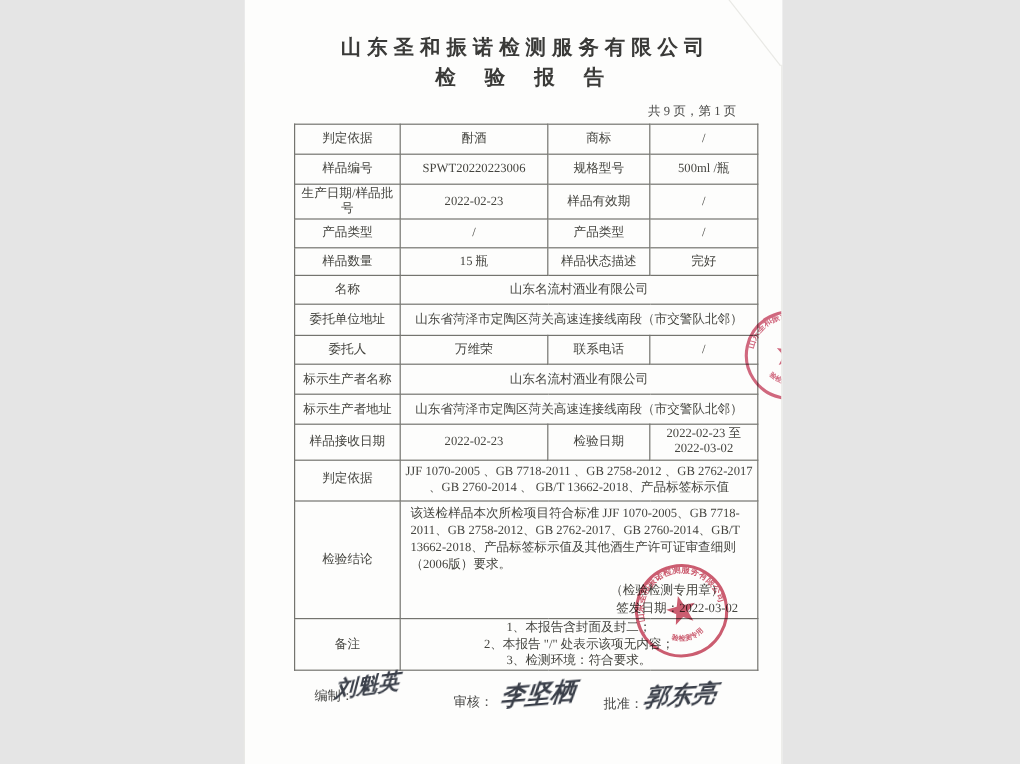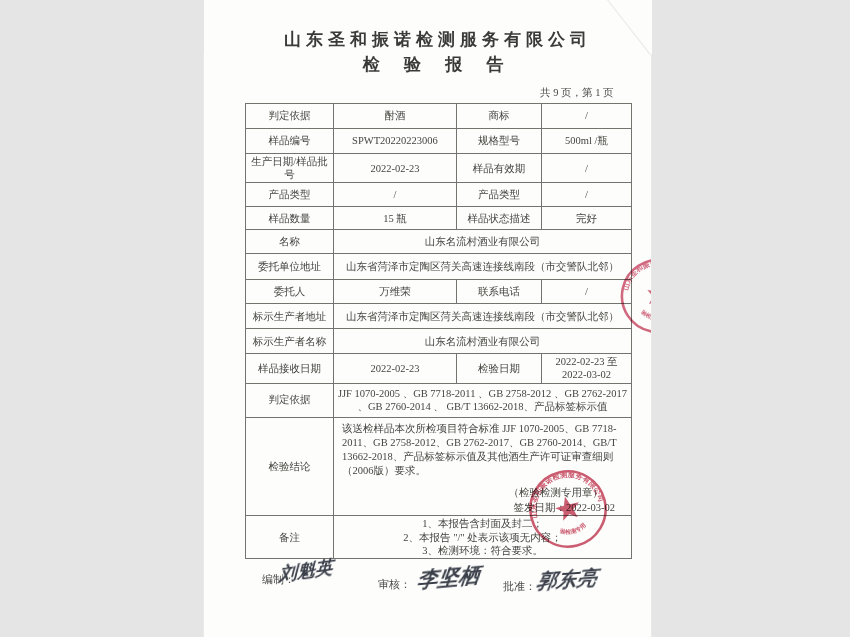--- a/index.html
+++ b/index.html
@@ -138,26 +138,26 @@
       <td class="lab">委托单位地址</td>
       <td colspan="3">山东省菏泽市定陶区菏关高速连接线南段（市交警队北邻）</td>
     </tr>
     <tr class="h24">
       <td class="lab">委托人</td>
       <td>万维荣</td>
       <td class="lab">联系电话</td>
       <td>/</td>
     </tr>
     <tr class="h25">
+      <td class="lab">标示生产者名称</td>
+      <td colspan="3">山东名流村酒业有限公司</td>
+    </tr>
+    <tr class="h25">
       <td class="lab">标示生产者地址</td>
       <td colspan="3">山东省菏泽市定陶区菏关高速连接线南段（市交警队北邻）</td>
-    </tr>
-    <tr class="h25">
-      <td class="lab">标示生产者名称</td>
-      <td colspan="3">山东名流村酒业有限公司</td>
     </tr>
     <tr class="h28">
       <td class="lab">样品接收日期</td>
       <td>2022-02-23</td>
       <td class="lab">检验日期</td>
       <td class="pre">2022-02-23 至
 2022-03-02</td>
     </tr>
     <tr class="h34">
       <td class="lab">判定依据</td>

